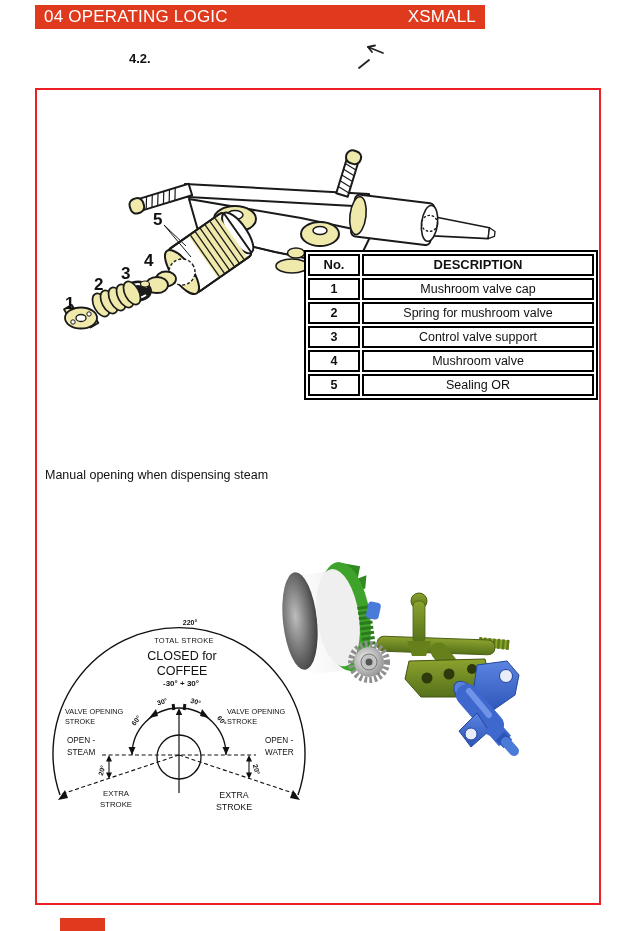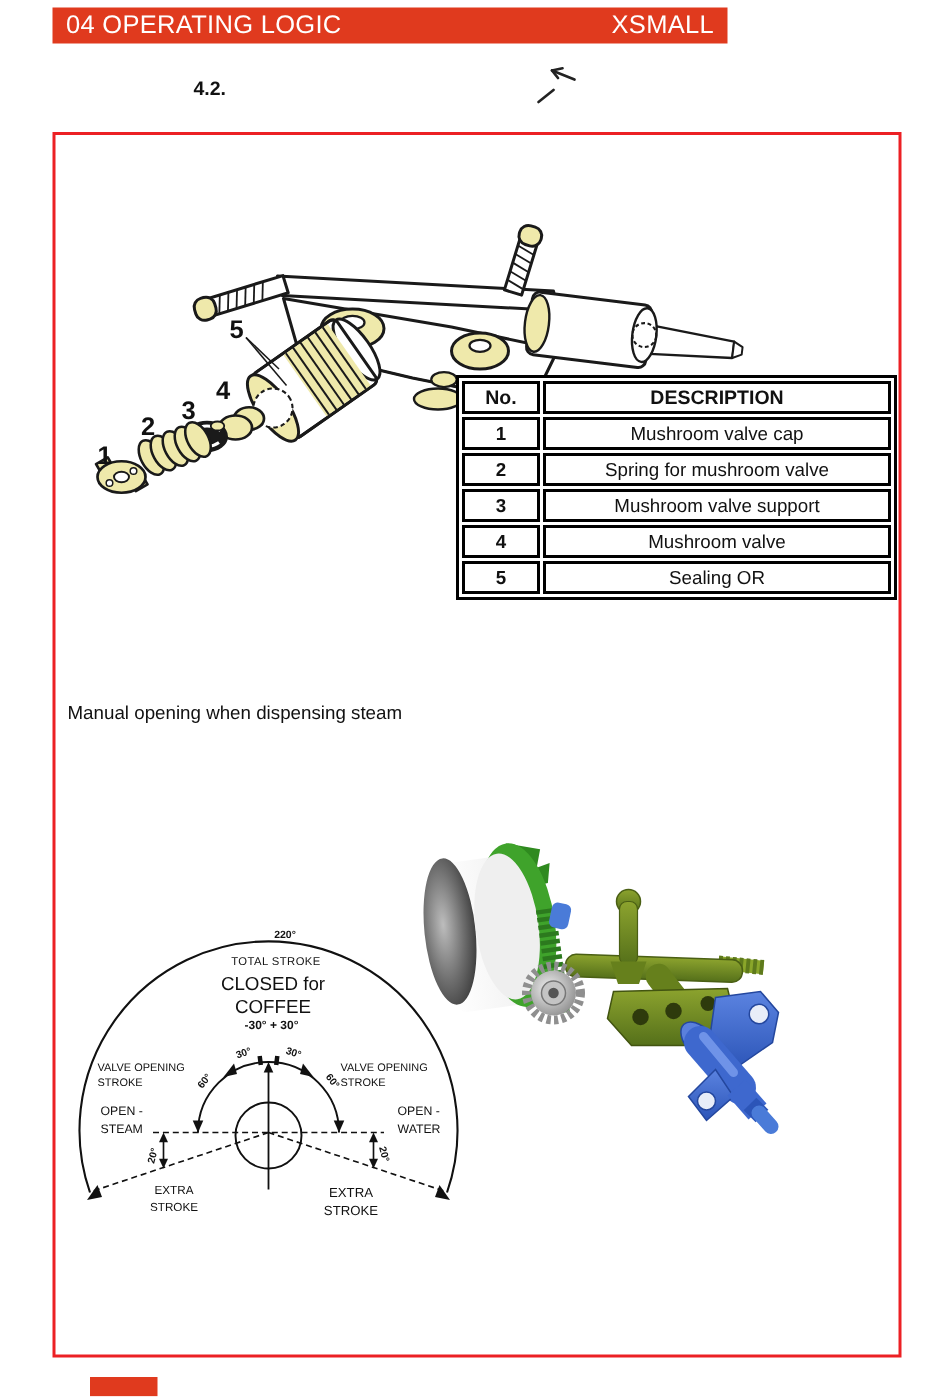--- a/index.html
+++ b/index.html
@@ -182,21 +182,21 @@
       <tr>
         <td class="col-no">1</td>
         <td class="col-desc">Mushroom valve cap</td>
       </tr>
       <tr>
         <td class="col-no">2</td>
         <td class="col-desc">Spring for mushroom valve</td>
       </tr>
       <tr>
         <td class="col-no">3</td>
-        <td class="col-desc">Mushroom valve support</td>
+        <td class="col-desc">Control valve support</td>
       </tr>
       <tr>
         <td class="col-no">4</td>
         <td class="col-desc">Mushroom valve</td>
       </tr>
       <tr>
         <td class="col-no">5</td>
         <td class="col-desc">Sealing OR</td>
       </tr>
     </tbody>

